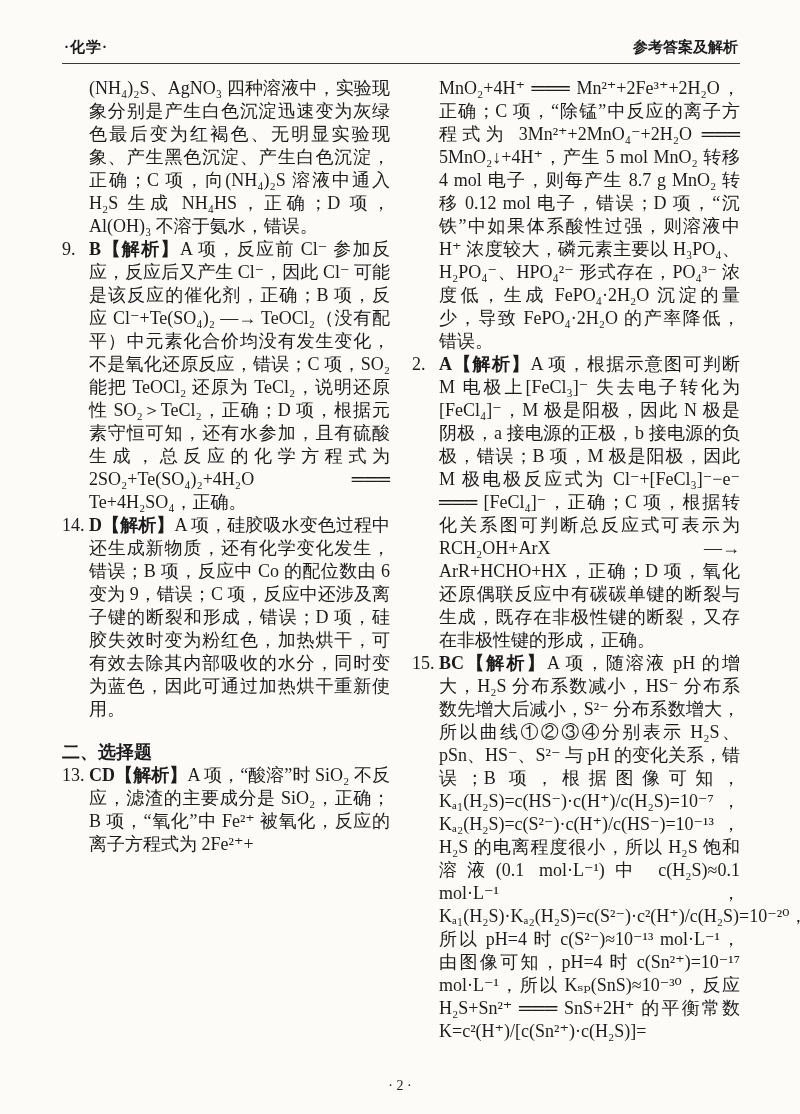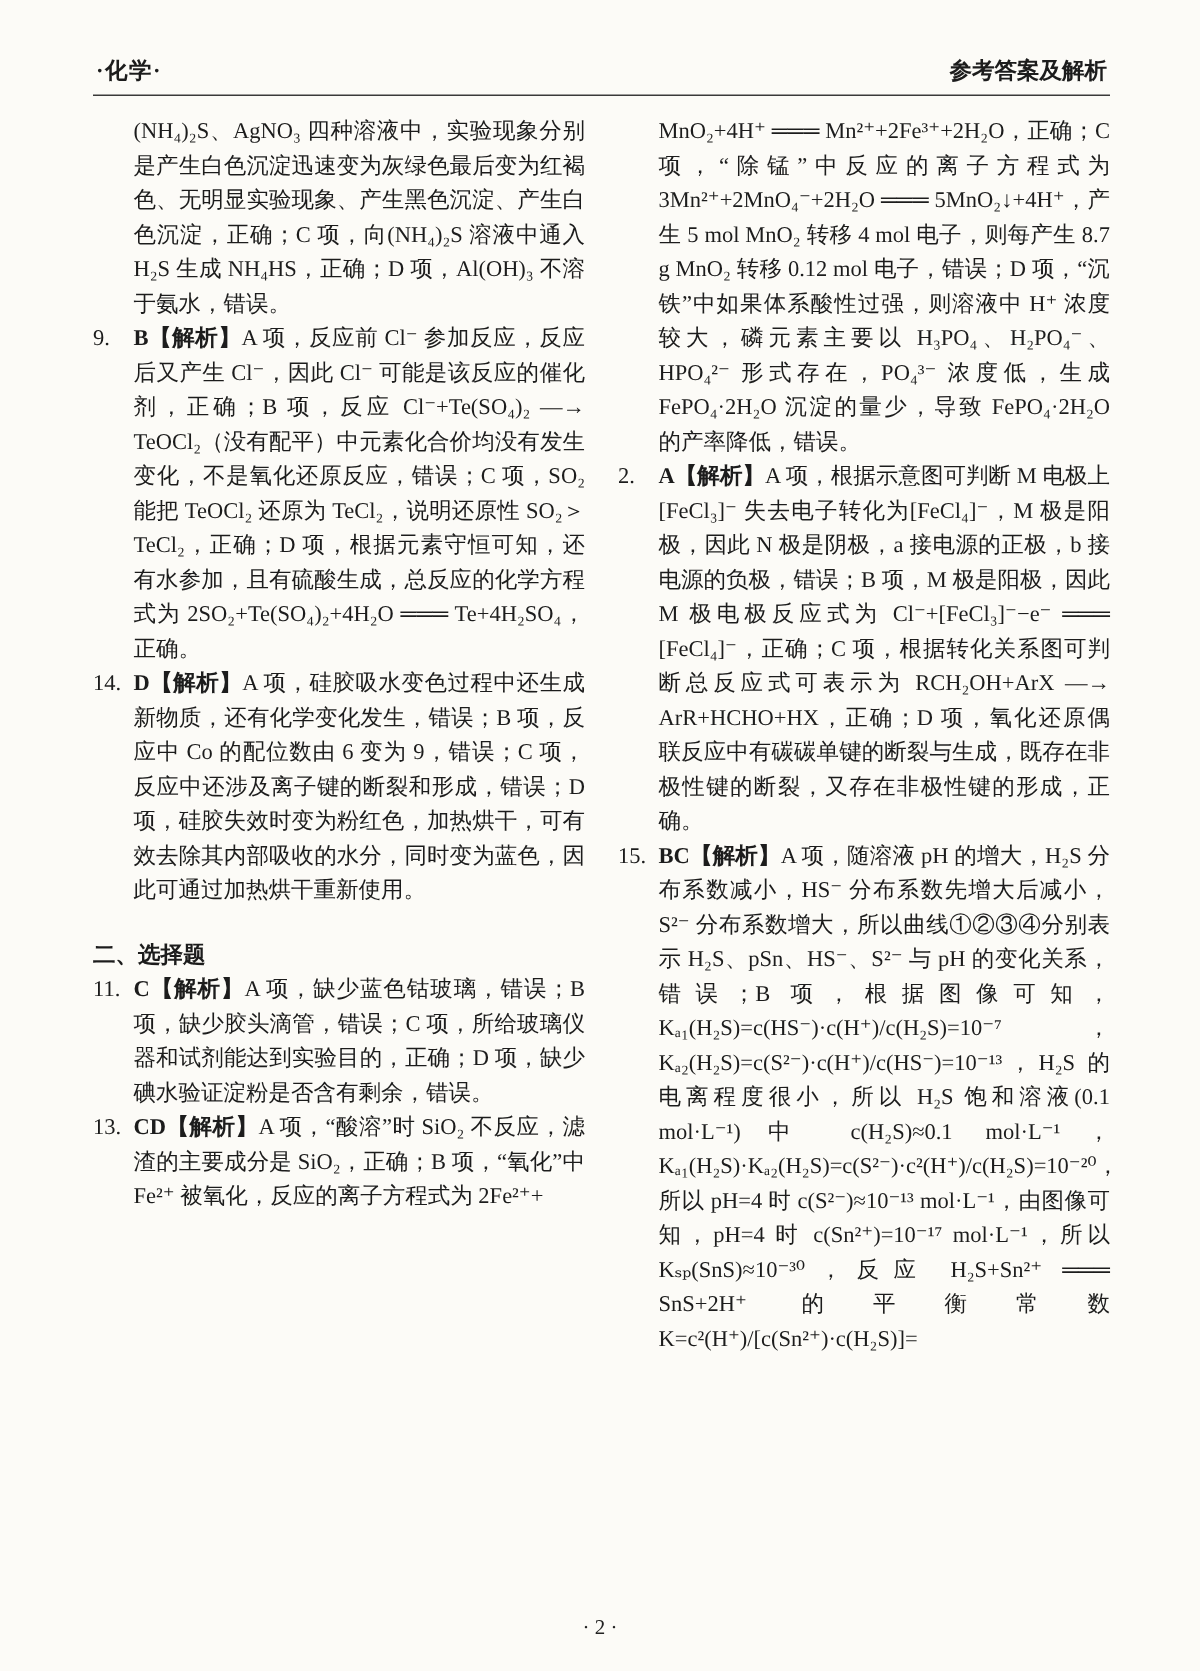--- a/index.html
+++ b/index.html
@@ -29,21 +29,21 @@
   }
   .h-left { letter-spacing: 1px; }
   .columns {
     display: flex;
     gap: 22px;
     margin-top: 13px;
   }
   .column {
     flex: 1 1 0;
     min-width: 0;
-    font-size: 15px;
+    font-size: 18px;
     line-height: 23px;
     text-align: justify;
   }
   .block { position: relative; padding-left: 27px; }
   .block .num { position: absolute; left: 0; top: 0; }
   .block.heading { padding-left: 0; font-weight: bold; margin-top: 20px; }
   .block.continuation { padding-left: 27px; }
   .answer { font-weight: bold; }
   .footer {
     position: absolute;
@@ -64,21 +64,20 @@
     <span class="h-left">·化学·</span>
     <span class="h-right">参考答案及解析</span>
   </div>
 
   <div class="columns">
     <div class="column">
         <div class="block continuation"><span>(NH₄)₂S、AgNO₃ 四种溶液中，实验现象分别是产生白色沉淀迅速变为灰绿色最后变为红褐色、无明显实验现象、产生黑色沉淀、产生白色沉淀，正确；C 项，向(NH₄)₂S 溶液中通入 H₂S 生成 NH₄HS，正确；D 项，Al(OH)₃ 不溶于氨水，错误。</span></div>
         <div class="block item"><span class="num">9.</span><span class="answer">B【解析】</span><span>A 项，反应前 Cl⁻ 参加反应，反应后又产生 Cl⁻，因此 Cl⁻ 可能是该反应的催化剂，正确；B 项，反应 Cl⁻+Te(SO₄)₂ —→ TeOCl₂（没有配平）中元素化合价均没有发生变化，不是氧化还原反应，错误；C 项，SO₂ 能把 TeOCl₂ 还原为 TeCl₂，说明还原性 SO₂＞TeCl₂，正确；D 项，根据元素守恒可知，还有水参加，且有硫酸生成，总反应的化学方程式为 2SO₂+Te(SO₄)₂+4H₂O ═══ Te+4H₂SO₄，正确。</span></div>
         <div class="block item"><span class="num">14.</span><span class="answer">D【解析】</span><span>A 项，硅胶吸水变色过程中还生成新物质，还有化学变化发生，错误；B 项，反应中 Co 的配位数由 6 变为 9，错误；C 项，反应中还涉及离子键的断裂和形成，错误；D 项，硅胶失效时变为粉红色，加热烘干，可有效去除其内部吸收的水分，同时变为蓝色，因此可通过加热烘干重新使用。</span></div>
         <div class="block heading"><span>二、选择题</span></div>
-        <div class="block item"><span class="num">11.</span><span class="answer">C【解析】</span><span>A 项，缺少蓝色钴玻璃，错误；B 项，缺少胶头滴管，错误；C 项，所给玻璃仪器和试剂能达到实验目的，正确；D 项，缺少碘水验证淀粉是否含有剩余，错误。</span></div>
         <div class="block item"><span class="num">13.</span><span class="answer">CD【解析】</span><span>A 项，“酸溶”时 SiO₂ 不反应，滤渣的主要成分是 SiO₂，正确；B 项，“氧化”中 Fe²⁺ 被氧化，反应的离子方程式为 2Fe²⁺+</span></div>
       </div>
     <div class="column">
         <div class="block continuation"><span>MnO₂+4H⁺ ═══ Mn²⁺+2Fe³⁺+2H₂O，正确；C 项，“除锰”中反应的离子方程式为 3Mn²⁺+2MnO₄⁻+2H₂O ═══ 5MnO₂↓+4H⁺，产生 5 mol MnO₂ 转移 4 mol 电子，则每产生 8.7 g MnO₂ 转移 0.12 mol 电子，错误；D 项，“沉铁”中如果体系酸性过强，则溶液中 H⁺ 浓度较大，磷元素主要以 H₃PO₄、H₂PO₄⁻、HPO₄²⁻ 形式存在，PO₄³⁻ 浓度低，生成 FePO₄·2H₂O 沉淀的量少，导致 FePO₄·2H₂O 的产率降低，错误。</span></div>
         <div class="block item"><span class="num">2.</span><span class="answer">A【解析】</span><span>A 项，根据示意图可判断 M 电极上[FeCl₃]⁻ 失去电子转化为[FeCl₄]⁻，M 极是阳极，因此 N 极是阴极，a 接电源的正极，b 接电源的负极，错误；B 项，M 极是阳极，因此 M 极电极反应式为 Cl⁻+[FeCl₃]⁻−e⁻ ═══ [FeCl₄]⁻，正确；C 项，根据转化关系图可判断总反应式可表示为 RCH₂OH+ArX —→ ArR+HCHO+HX，正确；D 项，氧化还原偶联反应中有碳碳单键的断裂与生成，既存在非极性键的断裂，又存在非极性键的形成，正确。</span></div>
         <div class="block item"><span class="num">15.</span><span class="answer">BC【解析】</span><span>A 项，随溶液 pH 的增大，H₂S 分布系数减小，HS⁻ 分布系数先增大后减小，S²⁻ 分布系数增大，所以曲线①②③④分别表示 H₂S、pSn、HS⁻、S²⁻ 与 pH 的变化关系，错误；B 项，根据图像可知，Kₐ₁(H₂S)=c(HS⁻)·c(H⁺)/c(H₂S)=10⁻⁷，Kₐ₂(H₂S)=c(S²⁻)·c(H⁺)/c(HS⁻)=10⁻¹³，H₂S 的电离程度很小，所以 H₂S 饱和溶液(0.1 mol·L⁻¹)中 c(H₂S)≈0.1 mol·L⁻¹，Kₐ₁(H₂S)·Kₐ₂(H₂S)=c(S²⁻)·c²(H⁺)/c(H₂S)=10⁻²⁰，所以 pH=4 时 c(S²⁻)≈10⁻¹³ mol·L⁻¹，由图像可知，pH=4 时 c(Sn²⁺)=10⁻¹⁷ mol·L⁻¹，所以 Kₛₚ(SnS)≈10⁻³⁰，反应 H₂S+Sn²⁺ ═══ SnS+2H⁺ 的平衡常数 K=c²(H⁺)/[c(Sn²⁺)·c(H₂S)]=</span></div>
       </div>
   </div>
 
   <div class="footer">

